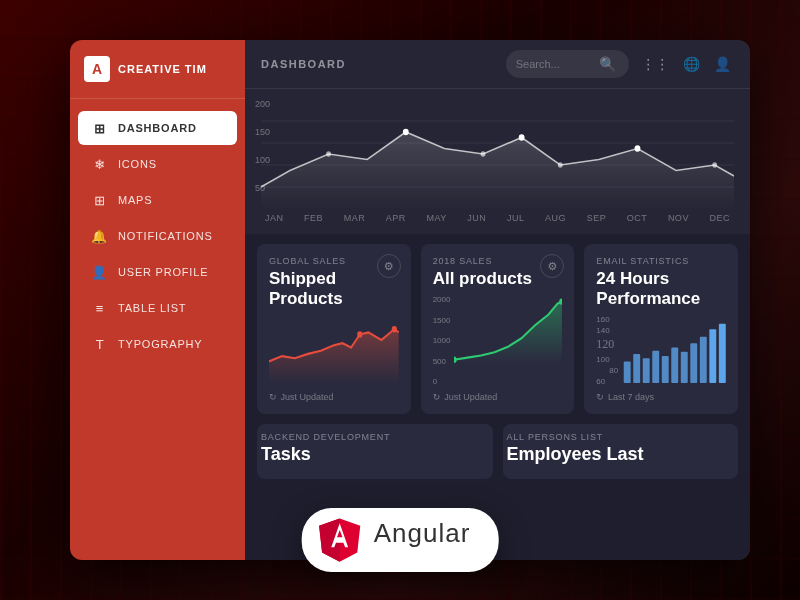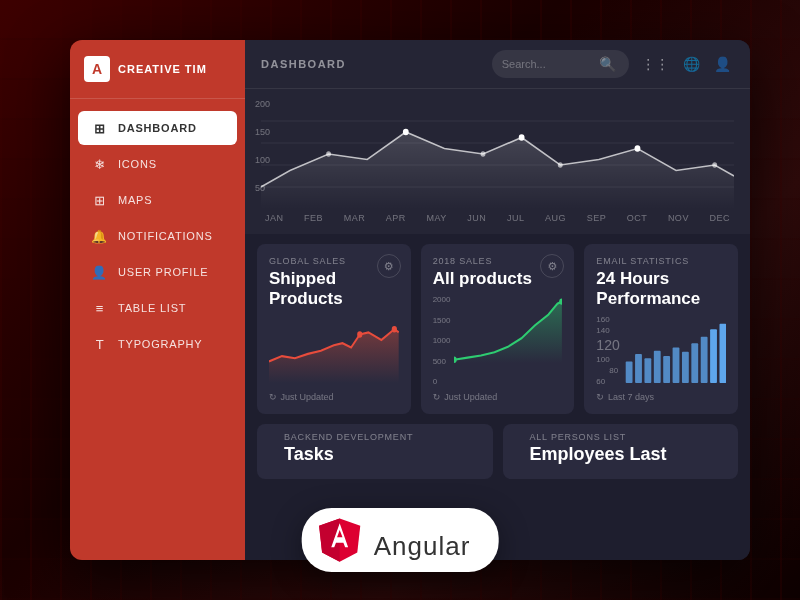--- a/index.html
+++ b/index.html
@@ -142,21 +142,21 @@
       display: flex;
       align-items: center;
       gap: 10px;
     }
     .search-box {
       display: flex;
       align-items: center;
       background: rgba(255,255,255,0.08);
       border-radius: 20px;
       padding: 4px 10px;
-      gap: 16px;
+      gap: 2px;
     }
     .search-input {
       background: transparent;
       border: none;
       outline: none;
       color: rgba(255,255,255,0.5);
       font-size: 11px;
       width: 80px;
     }
     .search-input::placeholder { color: rgba(255,255,255,0.3); }
@@ -272,21 +272,21 @@
     
     .bottom-row {
       display: flex;
       gap: 10px;
       height: 55px;
     }
     .bottom-card {
       flex: 1;
       background: #2a2a3e;
       border-radius: 8px;
-      padding: 8px 27px;
+      padding: 8px 4px;
     }
     .bottom-card-meta {
       font-size: 9px;
       color: rgba(255,255,255,0.4);
       text-transform: uppercase;
       letter-spacing: 0.8px;
       margin-bottom: 2px;
     }
     .bottom-card-title {
       font-size: 18px;
@@ -296,21 +296,21 @@
 
     
     .angular-badge {
       position: absolute;
       bottom: 28px;
       left: 50%;
       transform: translateX(-50%);
       background: white;
       border-radius: 30px;
       display: flex;
-      align-items: flex-end;
+      align-items: flex-start;
       gap: 12px;
       padding: 10px 28px 10px 16px;
       z-index: 20;
       box-shadow: 0 8px 30px rgba(0,0,0,0.4);
     }
     .angular-logo {
       width: 44px;
       height: 44px;
     }
     .angular-text {
@@ -494,21 +494,21 @@
         </div>
 
         <div class="card">
           <span class="card-meta">Email Statistics</span>
           <span class="card-title">24 Hours Performance</span>
           <div class="card-chart" style="display:flex;">
 
             <div style="display:flex;flex-direction:column;justify-content:space-between;margin-right:4px;padding:2px 0;">
               <span style="font-size:8px;color:rgba(255,255,255,0.35);">160</span>
               <span style="font-size:8px;color:rgba(255,255,255,0.35);">140</span>
-              <span style="font-size:14px;color:rgba(255,255,255,0.35);">120</span>
+              <span style="font-size:12px;color:rgba(255,255,255,0.35);font-family:Liberation Serif, serif;">120</span>
               <span style="font-size:8px;color:rgba(255,255,255,0.35);">100</span>
               <span style="font-size:8px;color:rgba(255,255,255,0.35);margin-left:13px;">80</span>
               <span style="font-size:8px;color:rgba(255,255,255,0.35);">60</span>
             </div>
             <svg style="flex:1;height:70px;" viewBox="0 0 120 65" preserveAspectRatio="none">
 
               <rect x="2" y="45" width="8" height="20" fill="rgba(100,180,255,0.7)" rx="1"></rect>
               <rect x="13" y="38" width="8" height="27" fill="rgba(100,180,255,0.7)" rx="1"></rect>
               <rect x="24" y="42" width="8" height="23" fill="rgba(100,180,255,0.7)" rx="1"></rect>
               <rect x="35" y="35" width="8" height="30" fill="rgba(100,180,255,0.7)" rx="1"></rect>

